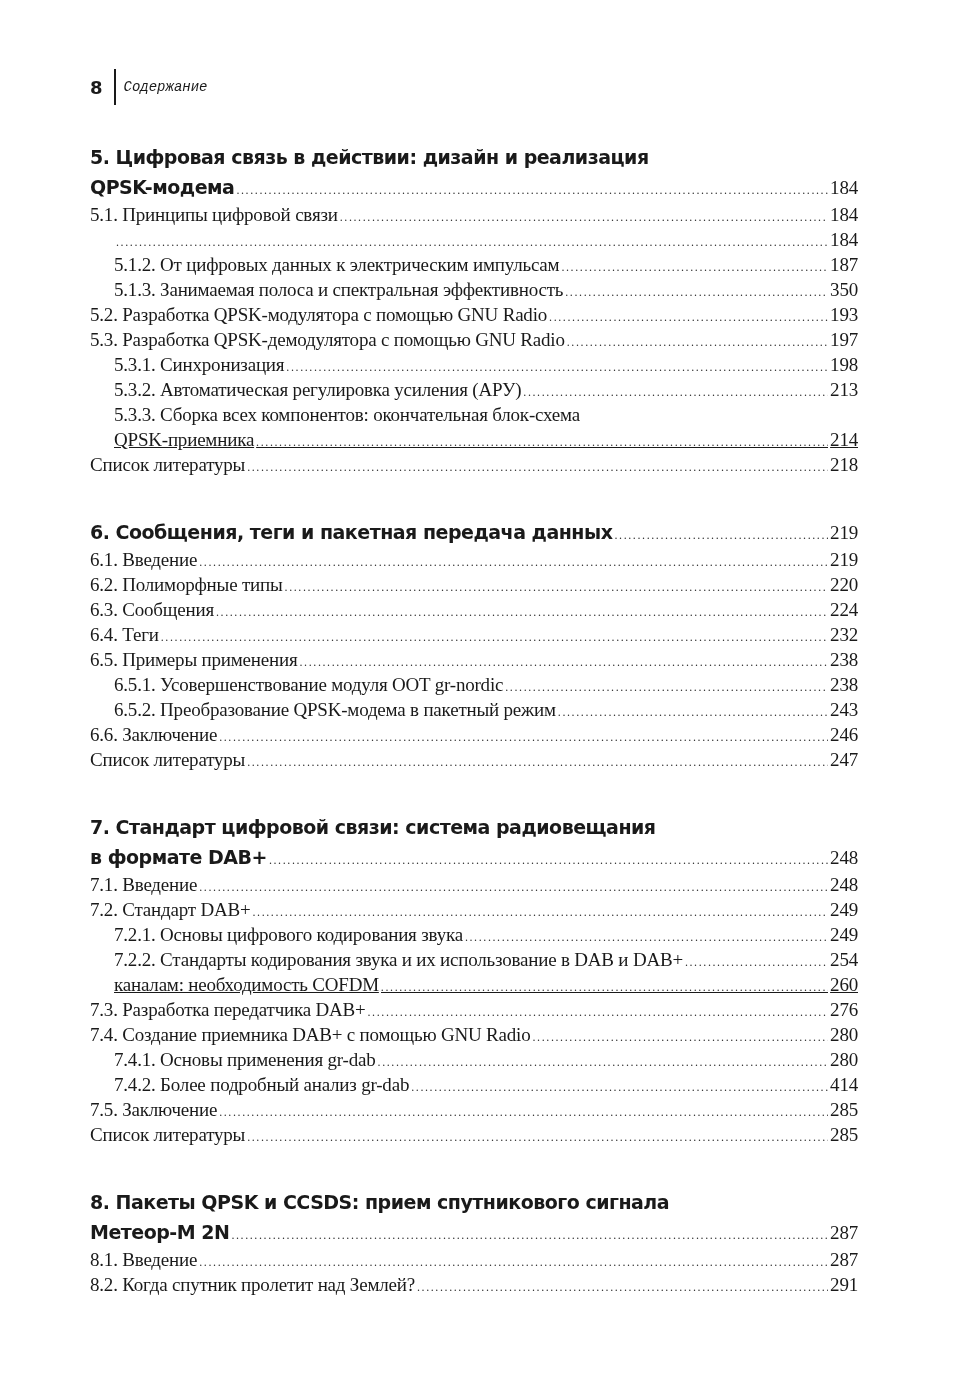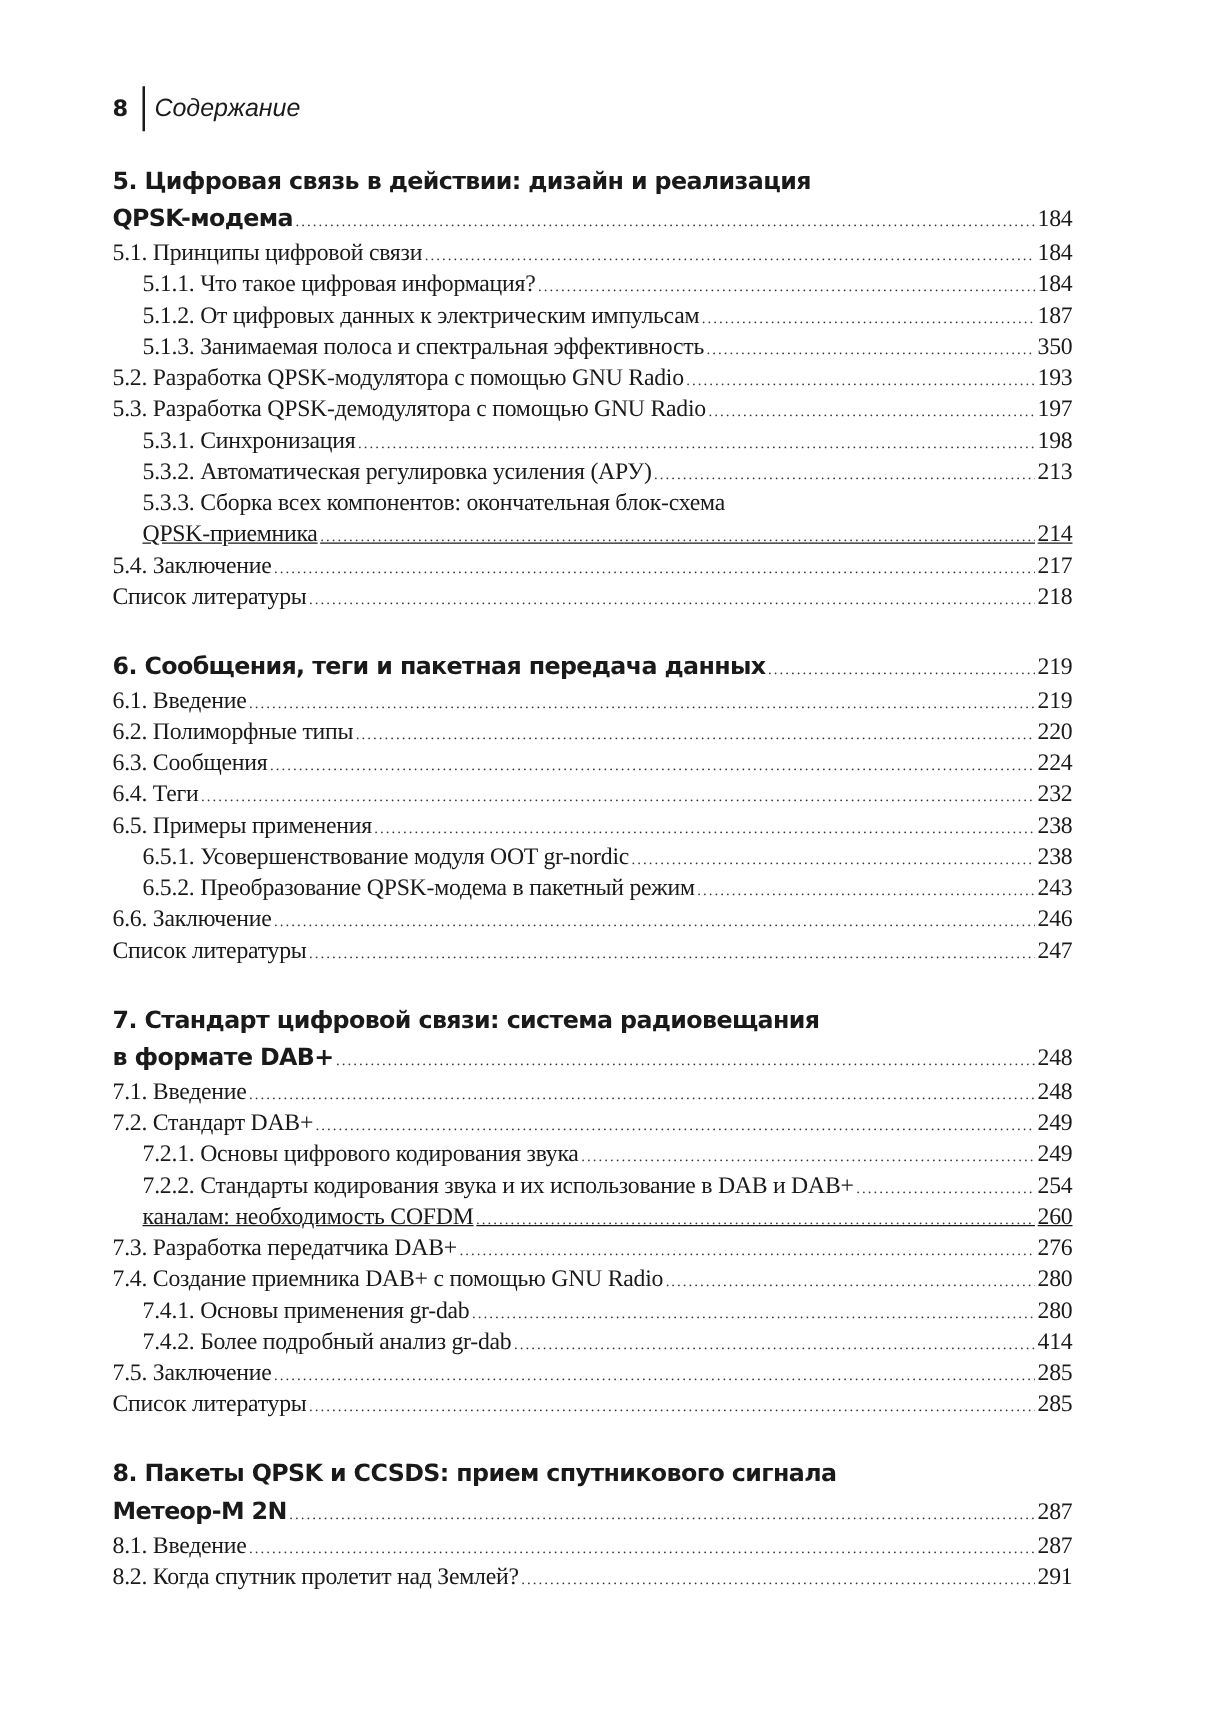--- a/index.html
+++ b/index.html
@@ -1,28 +1,28 @@
 <!DOCTYPE html>
 <html><head>
 <meta charset="utf-8">
 <style>
   html, body { margin: 0; padding: 0; background: #ffffff; }
   body { width: 974px; height: 1388px; position: relative; overflow: hidden; color: #1a1a1a; }
   .page-header { position: absolute; left: 90px; top: 68px; height: 38px; display: flex; align-items: center; }
   .page-num { font-family: "DejaVu Sans", sans-serif; font-weight: bold; font-size: 18px; width: 22px; }
   .header-rule { width: 1.5px; height: 36px; background: #1a1a1a; margin: 0 8px 0 2px; }
-  .running-head { font-family: Liberation Sans, sans-serif; font-style: italic; font-size: 20px; }
+  .running-head { font-family: Liberation Mono, monospace; font-style: italic; font-size: 14px; }
   .toc { position: absolute; left: 90px; top: 130px; width: 768px; }
   .entry { display: flex; align-items: baseline; font-family: "Liberation Serif", serif; font-size: 19px; line-height: 25px; height: 25px; letter-spacing: -0.2px; }
   .entry.lvl2 { padding-left: 24px; }
   .entry .title { white-space: nowrap; }
   .entry .dots { flex: 1; overflow: hidden; white-space: nowrap; font-size: 12px; letter-spacing: 1.6px; margin: 0 2px; color: #333; }
   .entry .dots::before { content: "................................................................................................................................................................................................................................................................"; }
   .entry .page { white-space: nowrap; }
-  .chapter { margin-top: 0; }
+  .chapter { margin-top: 12px; }
   .chapter-line1 { font-family: "DejaVu Sans", sans-serif; font-weight: bold; font-size: 19px; line-height: 30px; height: 30px; letter-spacing: -0.5px; }
   .chapter .entry.head { height: 30px; line-height: 30px; }
   .chapter .entry.head .title { font-family: "DejaVu Sans", sans-serif; font-weight: bold; font-size: 19px; letter-spacing: -0.5px; }
   .entry.wrap-first { height: 25px; }
   .wrap-first .title { white-space: nowrap; }
   .entry.cont { padding-left: 24px; text-decoration: underline; }
   .gap { height: 28px; }
 </style>
 </head>
 <body>
@@ -41,21 +41,20 @@
       <span class="title">QPSK-модема</span>
         <span class="dots"></span>
         <span class="page">184</span>
     </div>
     <div class="entry">
         <span class="title">5.1. Принципы цифровой связи</span>
         <span class="dots"></span>
         <span class="page">184</span>
       </div>
     <div class="entry lvl2">
-        <span class="title">5.1.1. Что такое цифровая информация?</span>
         <span class="dots"></span>
         <span class="page">184</span>
       </div>
     <div class="entry lvl2">
         <span class="title">5.1.2. От цифровых данных к электрическим импульсам</span>
         <span class="dots"></span>
         <span class="page">187</span>
       </div>
     <div class="entry lvl2">
         <span class="title">5.1.3. Занимаемая полоса и спектральная эффективность</span>
@@ -84,25 +83,20 @@
       </div>
     <div class="entry lvl2 wrap-first">
         <span class="title">5.3.3. Сборка всех компонентов: окончательная блок-схема</span>
       </div>
     <div class="entry cont">
         <span class="title">QPSK-приемника</span>
         <span class="dots"></span>
         <span class="page">214</span>
       </div>
     <div class="entry">
-        <span class="title">5.4. Заключение</span>
-        <span class="dots"></span>
-        <span class="page">217</span>
-      </div>
-    <div class="entry">
         <span class="title">Список литературы</span>
         <span class="dots"></span>
         <span class="page">218</span>
       </div>
   </div>
 
   <div class="gap"></div>
 
   <div class="chapter">
     <div class="entry head">

